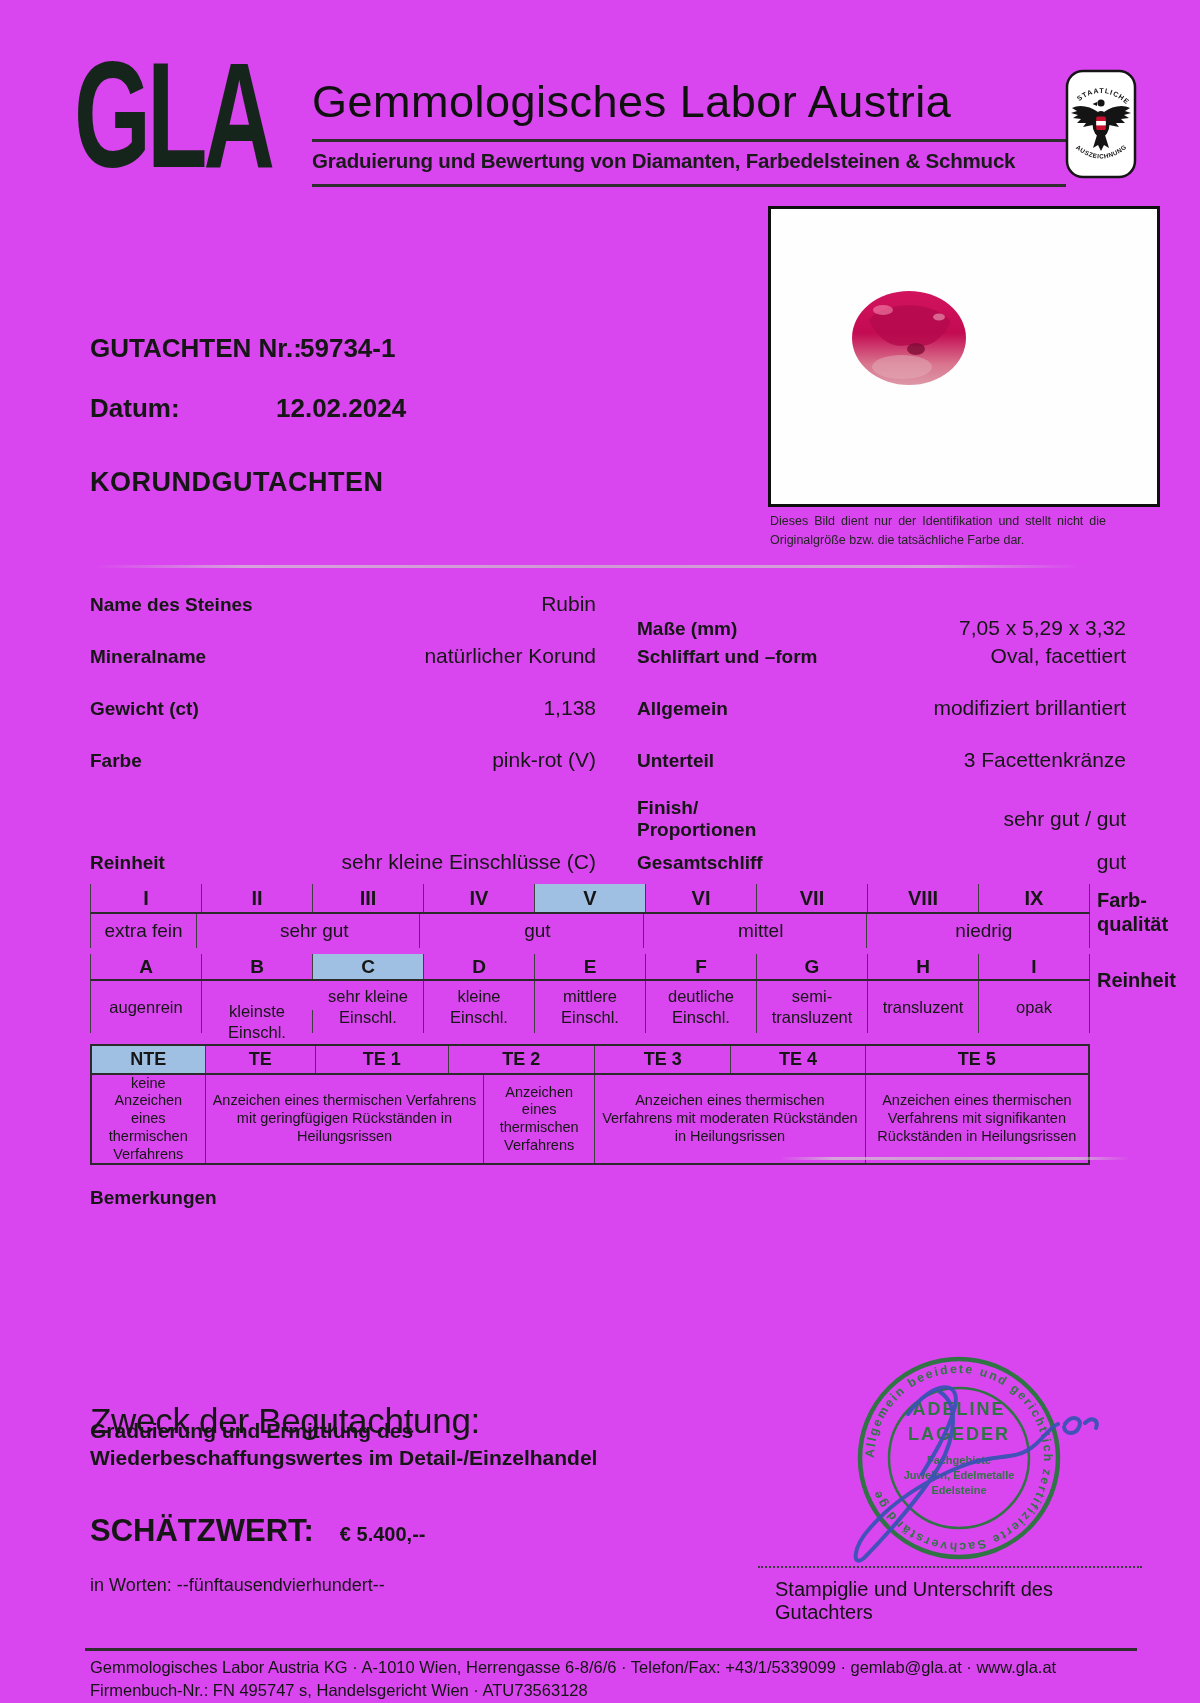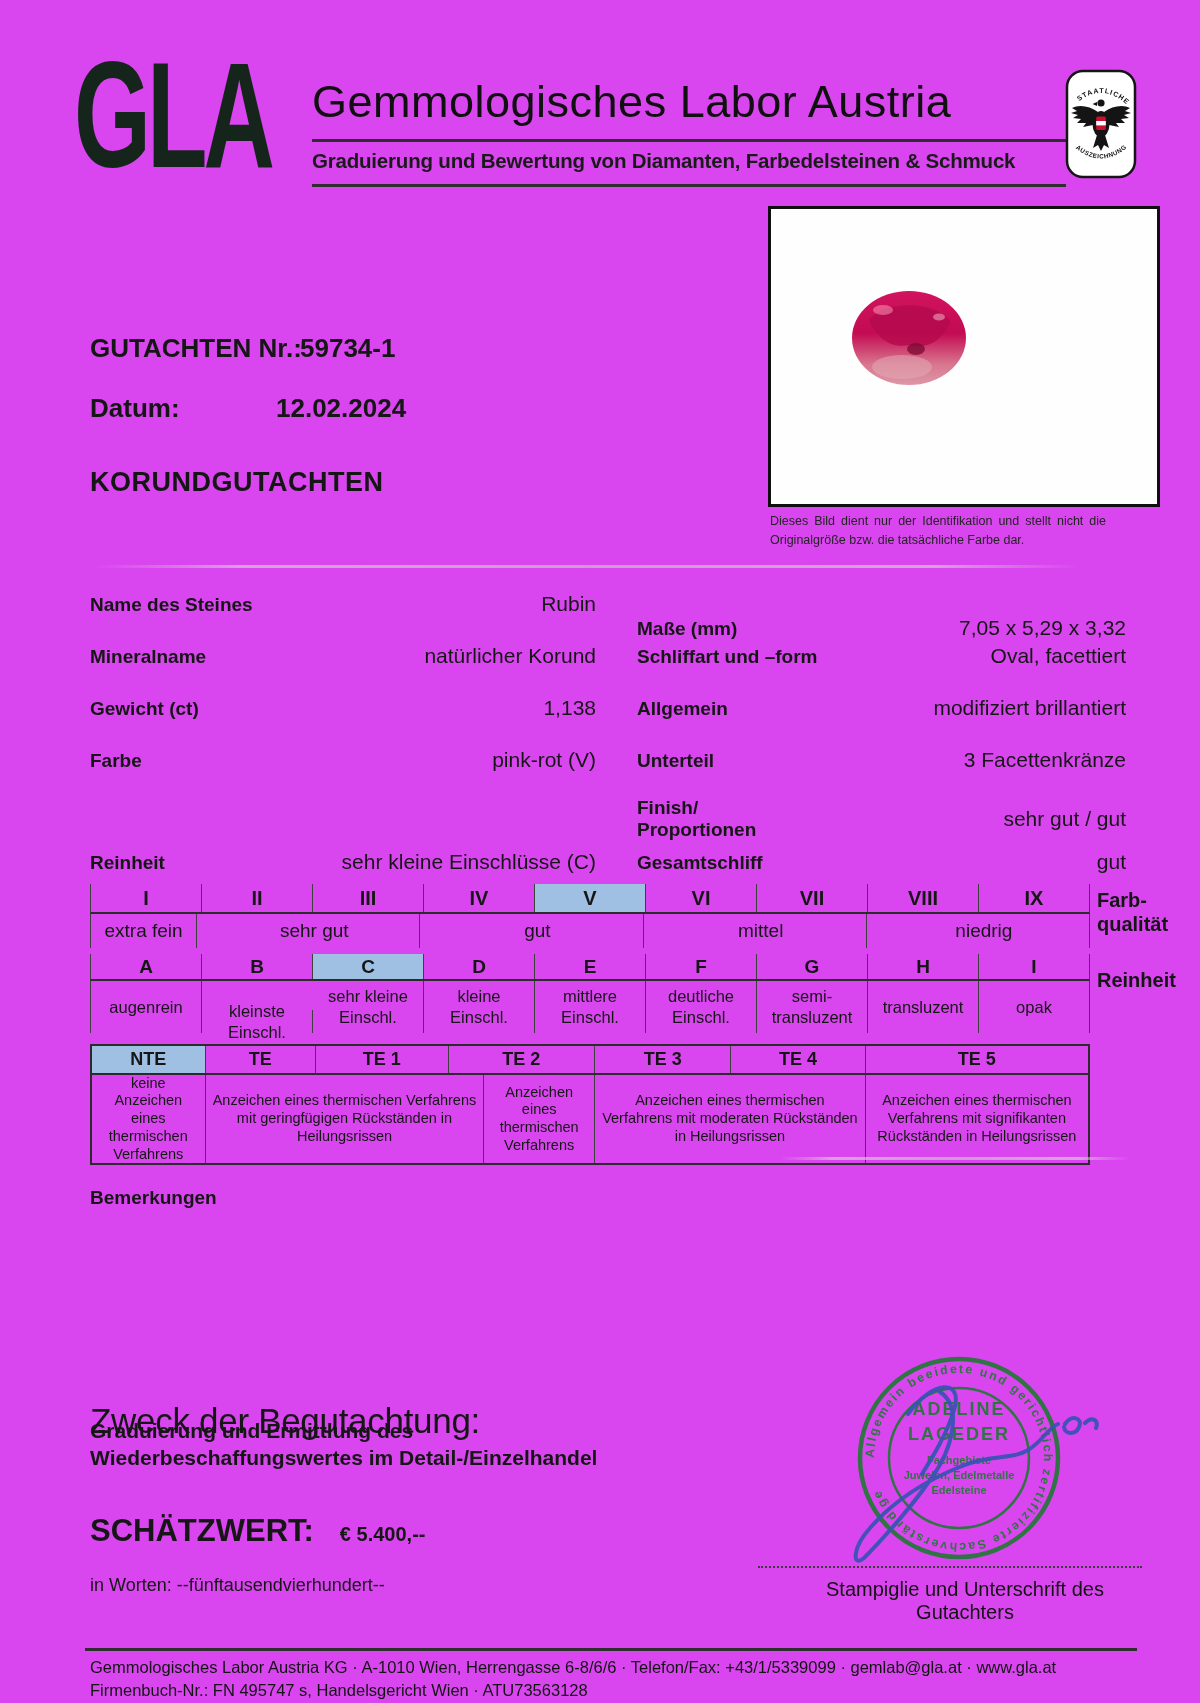--- a/index.html
+++ b/index.html
@@ -60,21 +60,21 @@
   
   .purpose-h{left:90px;top:1381px;font-size:35px;font-weight:400;letter-spacing:-.3px;margin-top:20px;}
   .purpose-l{font-size:21px;font-weight:700;}
   .appraisal{left:90px;top:1513px;display:flex;align-items:baseline;}
   .appraisal .lab{font-size:31px;font-weight:700;}
   .appraisal .val{font-size:20px;font-weight:700;margin-left:26px;}
   .words{left:90px;top:1575px;font-size:18px;}
 
   
   .dotted{left:758px;top:1566px;width:384px;border-top:2px dotted #3c3c3c;}
-  .stamp-caption{left:775px;top:1578px;width:380px;text-align:center;font-size:20px;color:#131313;}
+  .stamp-caption{left:775px;top:1578px;width:380px;font-size:20px;color:#131313;}
 
   
   .f1{left:90px;top:1658px;font-size:16.5px;color:#141414;}
   .f2{left:90px;top:1681px;font-size:16.5px;color:#141414;}
 
   .artifact{background:linear-gradient(90deg,transparent,#d4d4cf 15%,#c8c8c2 50%,#d4d4cf 85%,transparent);
             height:3px;border-radius:2px;opacity:.65;}
 </style>
 </head>
 <body>

